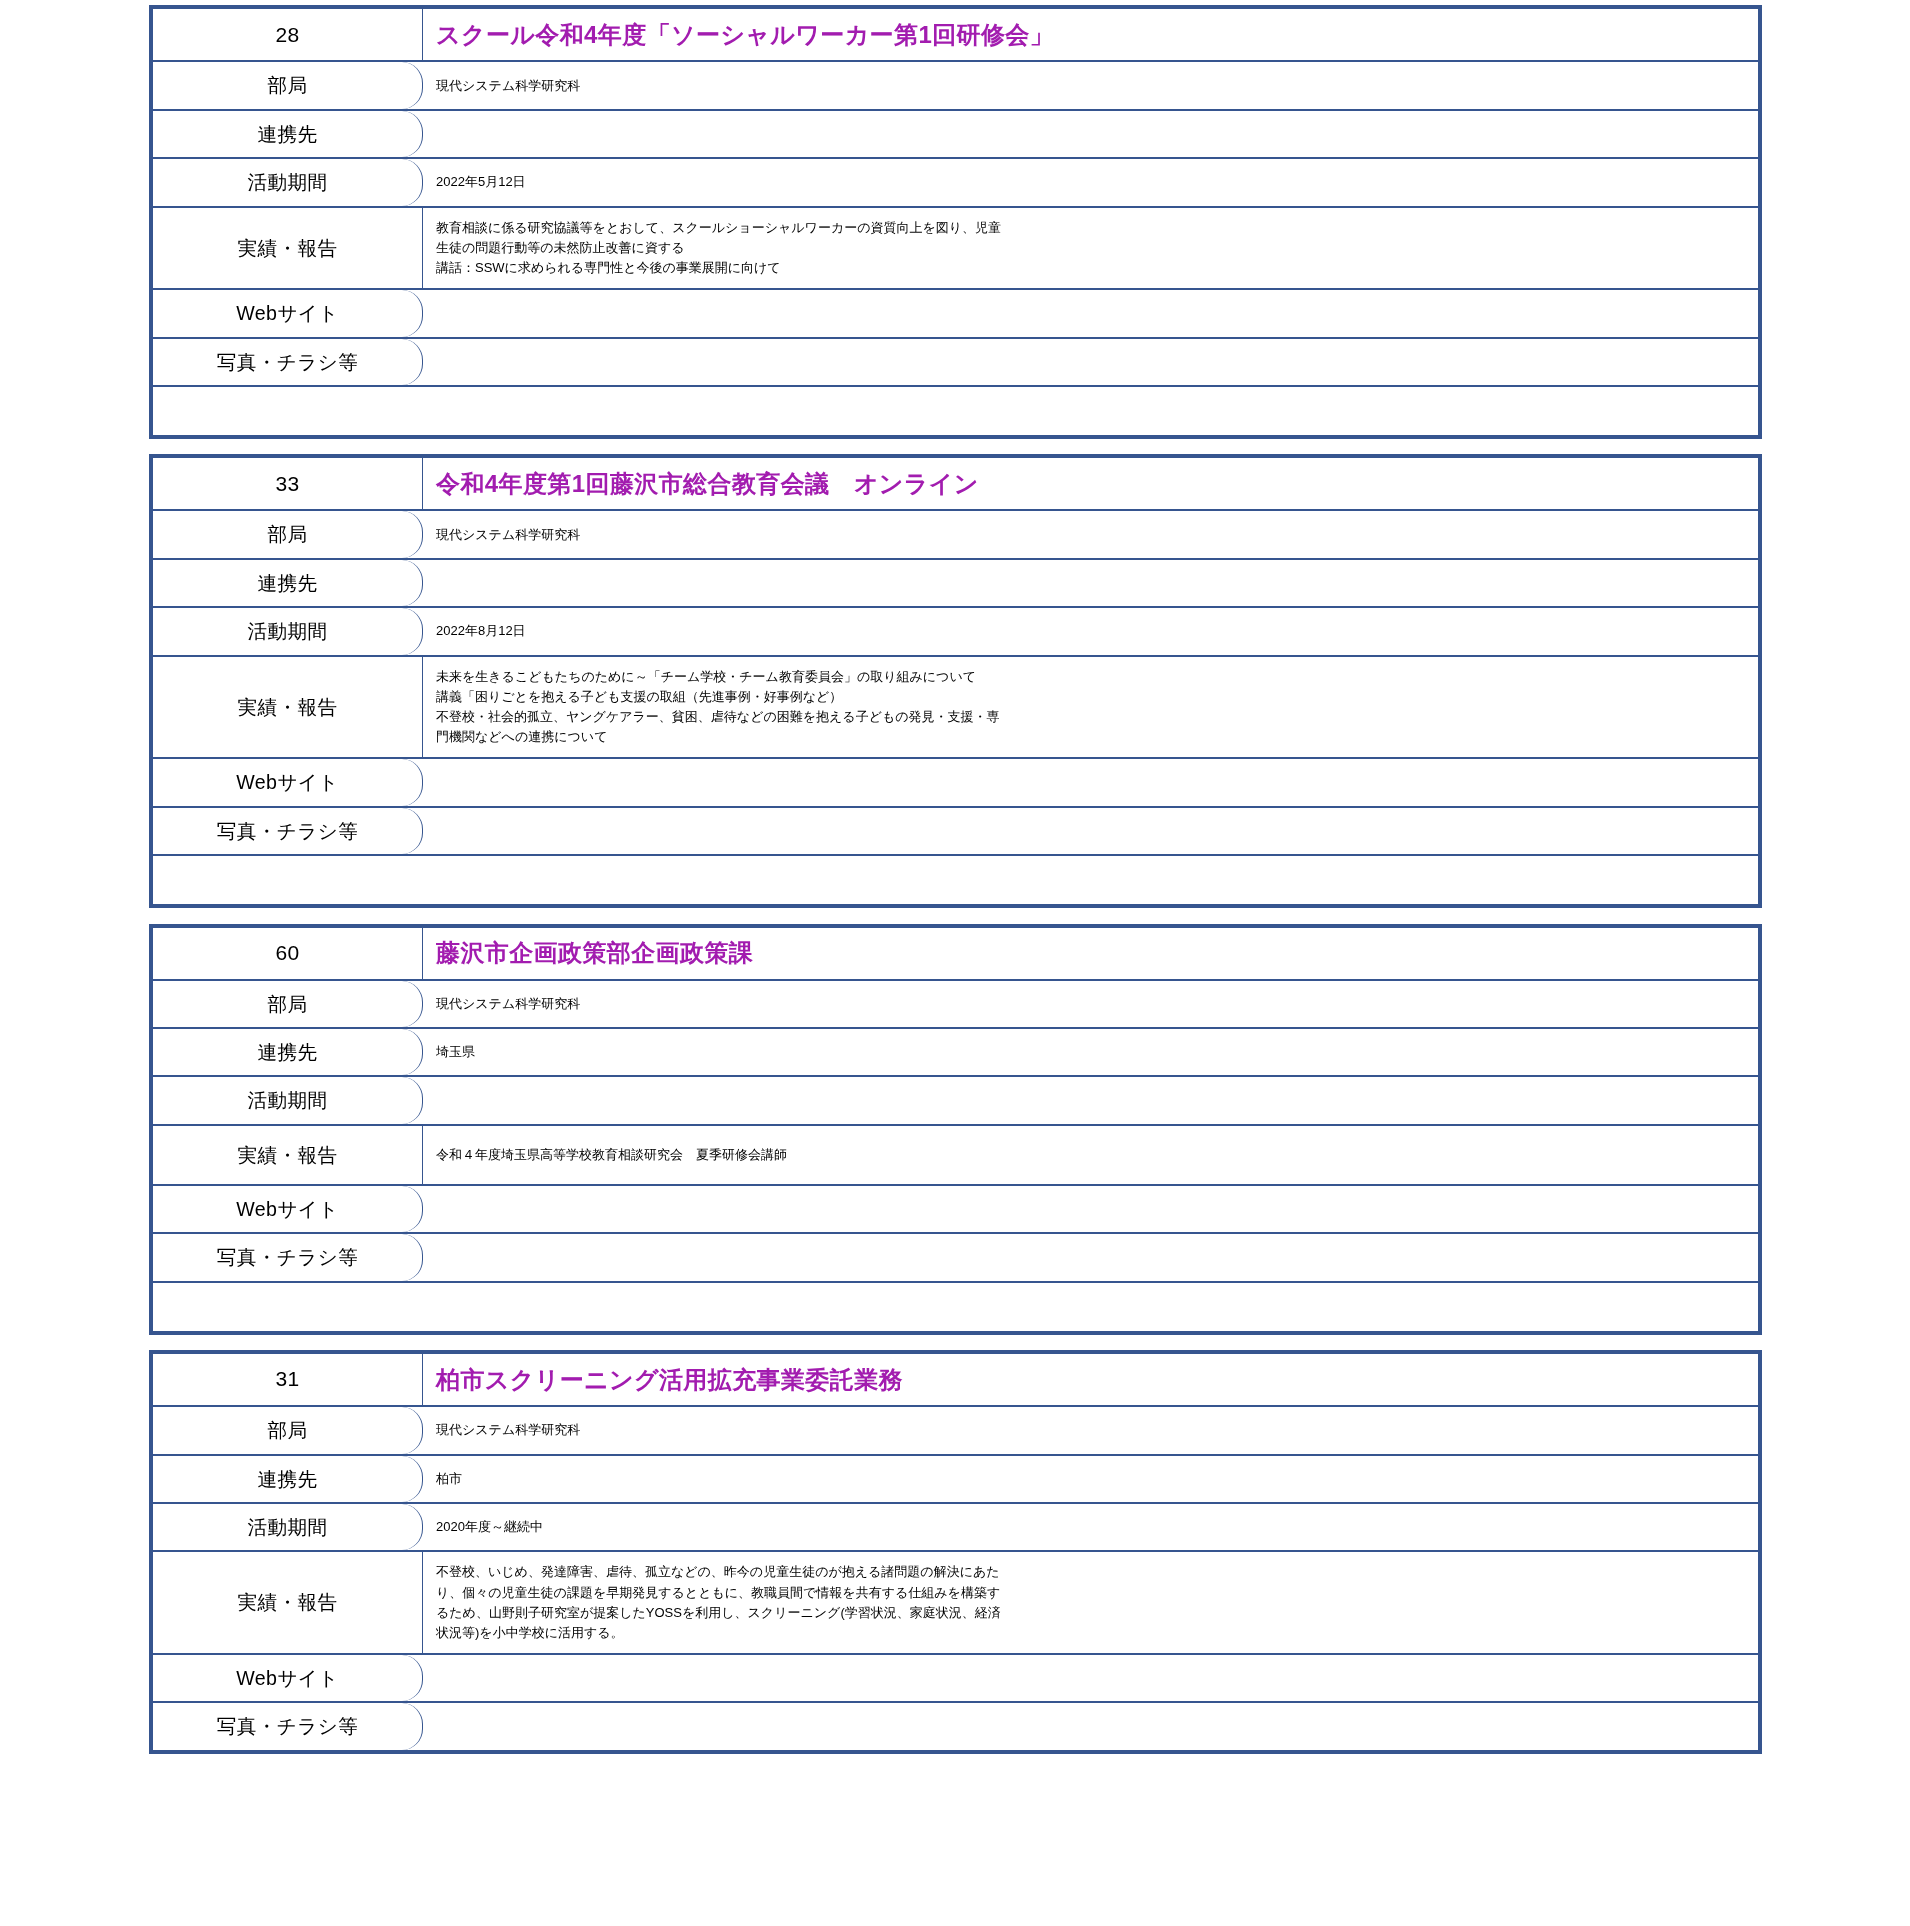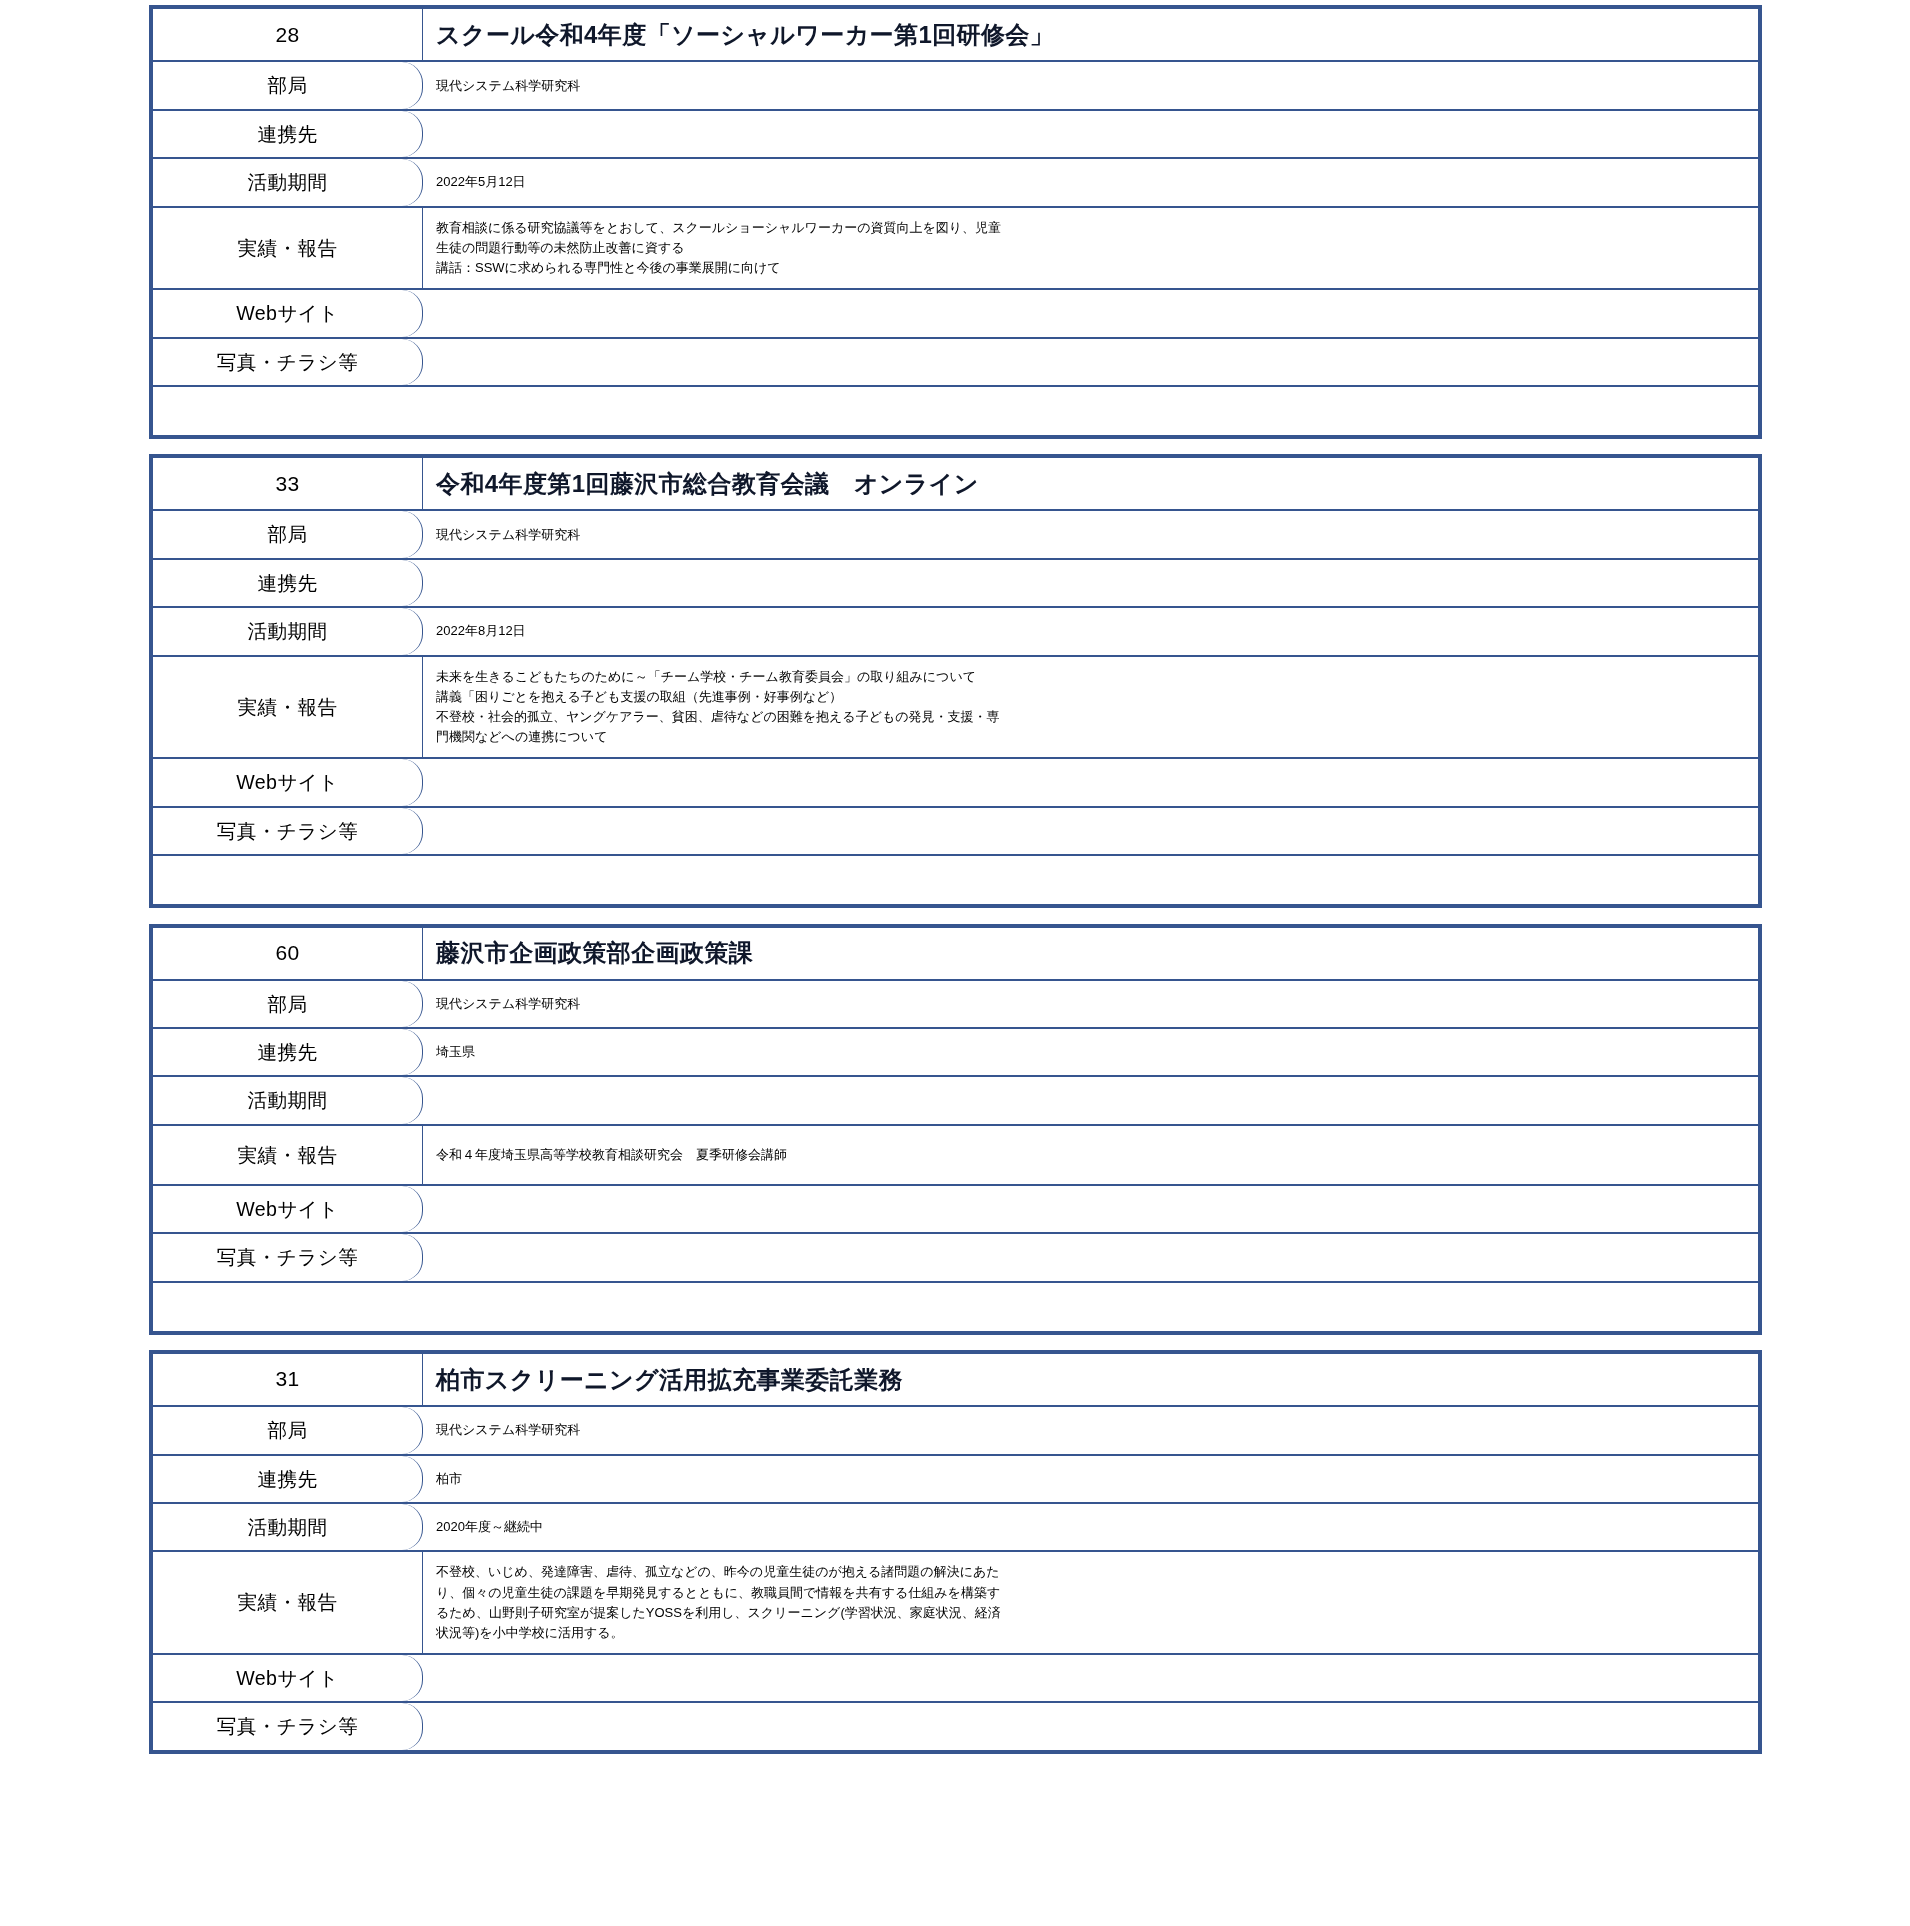--- a/index.html
+++ b/index.html
@@ -66,21 +66,21 @@
     text-justify:inter-character;
   }
 
   
   .row.head{border-bottom:2.7px solid #36558f;}
   .row.head .label{
     font-size:21px;
     padding:7px 3.9px;
   }
   .row.head .value{
-    color:#0f172a;
+    color:#a21caf;
     font-weight:bold;
     font-size:24px;
     padding:6.2px 13px;
     letter-spacing:0.4px;
   }
 
   .row.tall .label,.row.tall .value{min-height:58px;}
   .row.small .label,.row.small .value{min-height:40px;border-radius:21px;}
   .row.head .label,.row.head .value{min-height:51px;}
   .sdg{

